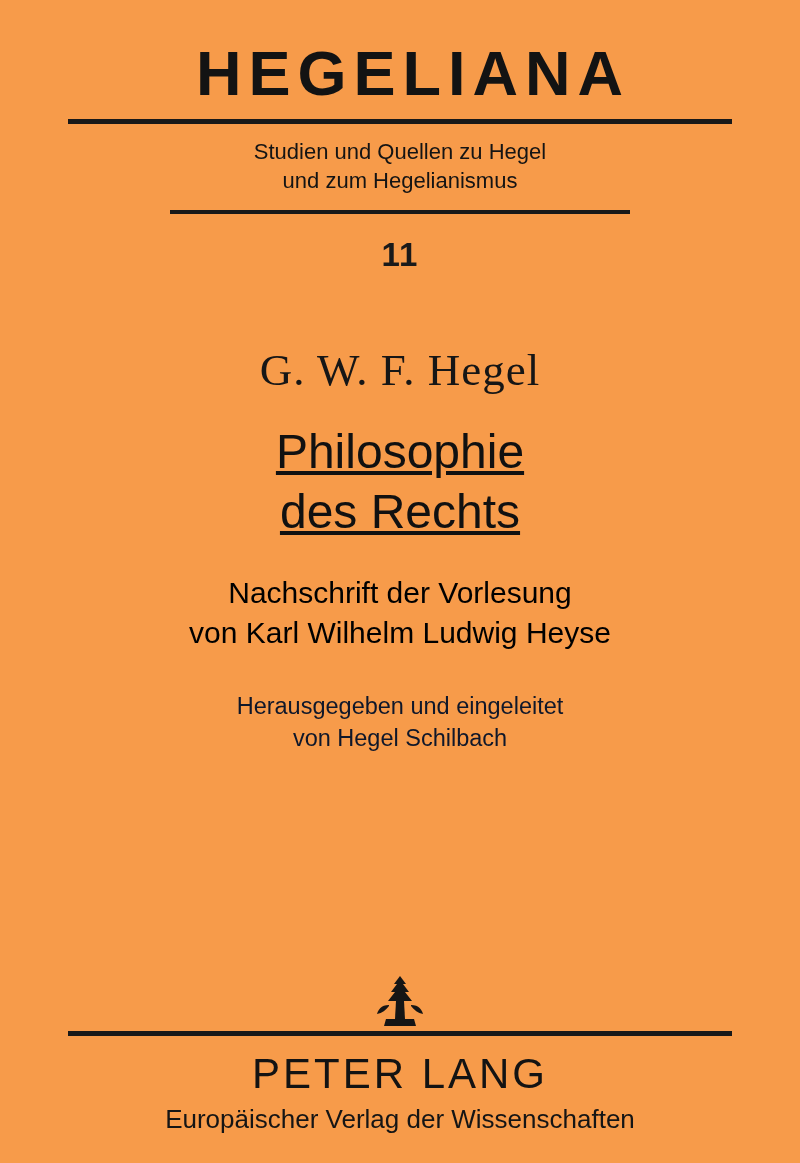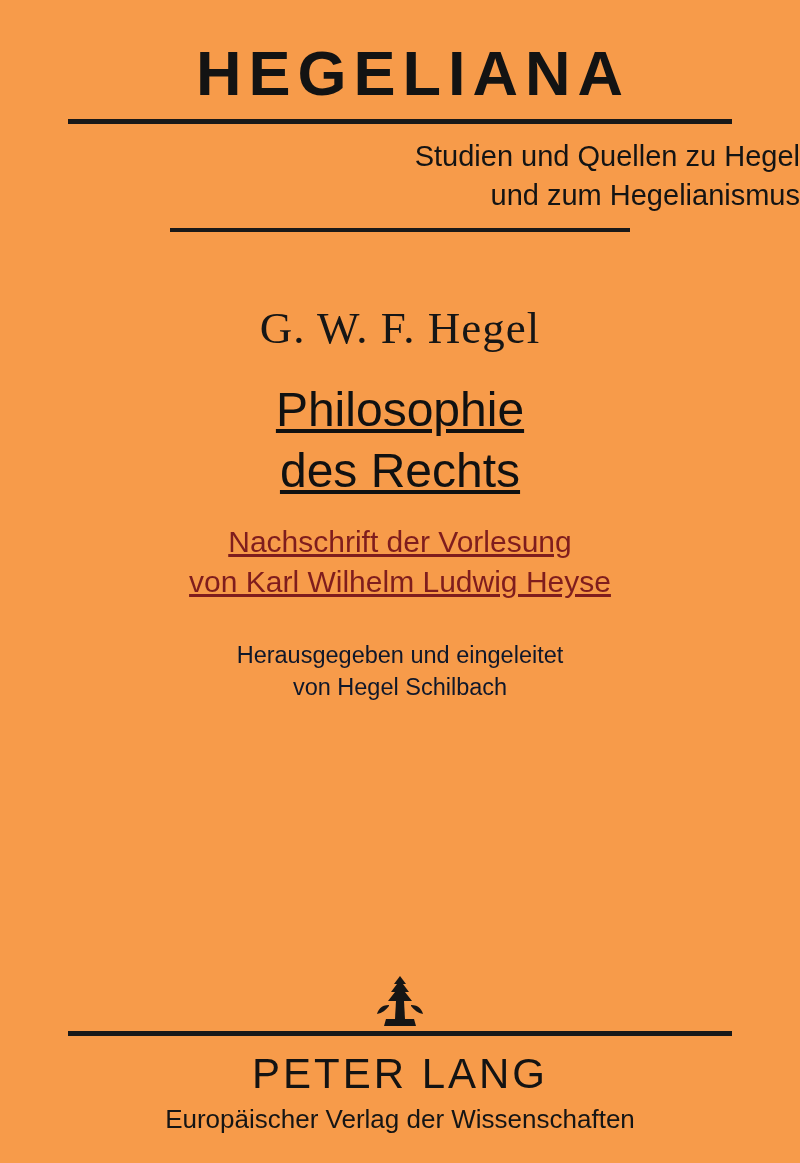--- a/index.html
+++ b/index.html
@@ -38,22 +38,22 @@
   .rule {
     height: 5px;
     background: #191919;
     margin: 0 auto;
   }
   .rule-top {
     width: 664px;
     margin-top: 14px;
   }
   .series-sub {
-    text-align: right;
-    font-size: 29px;
+    text-align: center;
+    font-size: 22px;
     line-height: 1.33;
     margin-top: 13px;
     color: #141414;
   }
   .rule-mid {
     width: 460px;
     height: 4px;
     margin-top: 14px;
   }
   .series-number {
@@ -76,25 +76,24 @@
     color: #161616;
   }
   .work-title {
     margin-top: 26px;
     font-size: 48px;
     line-height: 1.27;
     color: #111;
     text-decoration: underline;
   }
   .subtitle {
-    margin-top: 20px;
+    margin-top: 30px;
     font-size: 30px;
     line-height: 1.33;
-    color: #7f1d1d;
-    text-decoration: underline;
+    color: #000000;
   }
   .editor {
     margin-top: 38px;
     font-size: 23.5px;
     line-height: 1.35;
     font-family: Liberation Sans, sans-serif;
     color: #0f172a;
   }
 
   
@@ -139,20 +138,21 @@
 <div class="cover">
 
   <div class="series-block">
     <div class="series-title">HEGELIANA</div>
     <div class="rule rule-top"></div>
     <div class="series-sub">
       <div>Studien und Quellen zu Hegel</div>
       <div>und zum Hegelianismus</div>
     </div>
     <div class="rule rule-mid"></div>
+    <div class="series-number">11</div>
   </div>
 
   <div class="title-block">
     <div class="author">G. W. F. Hegel</div>
     <div class="work-title">
       <div>Philosophie</div>
       <div>des Rechts</div>
     </div>
     <div class="subtitle">
       <div>Nachschrift der Vorlesung</div>

